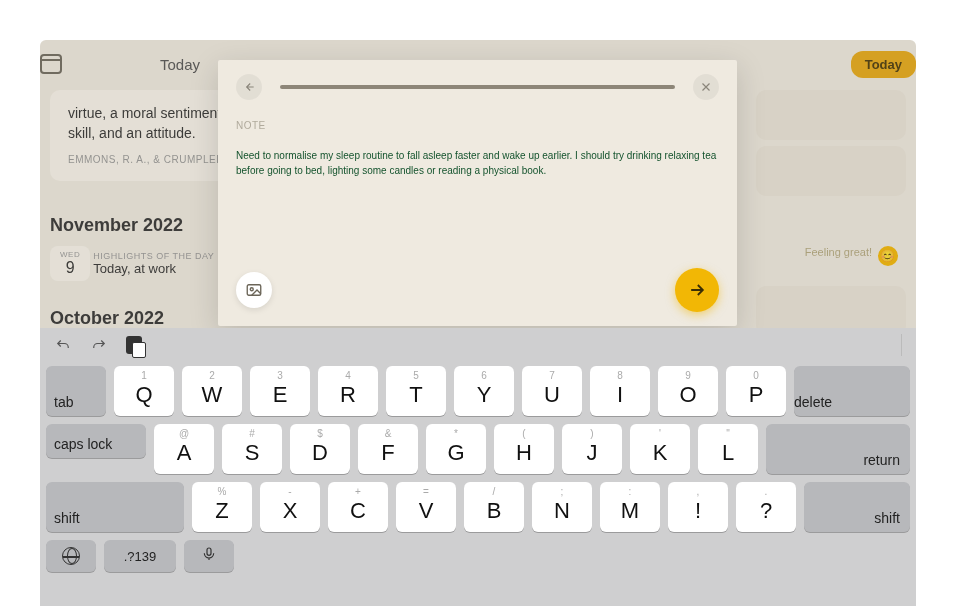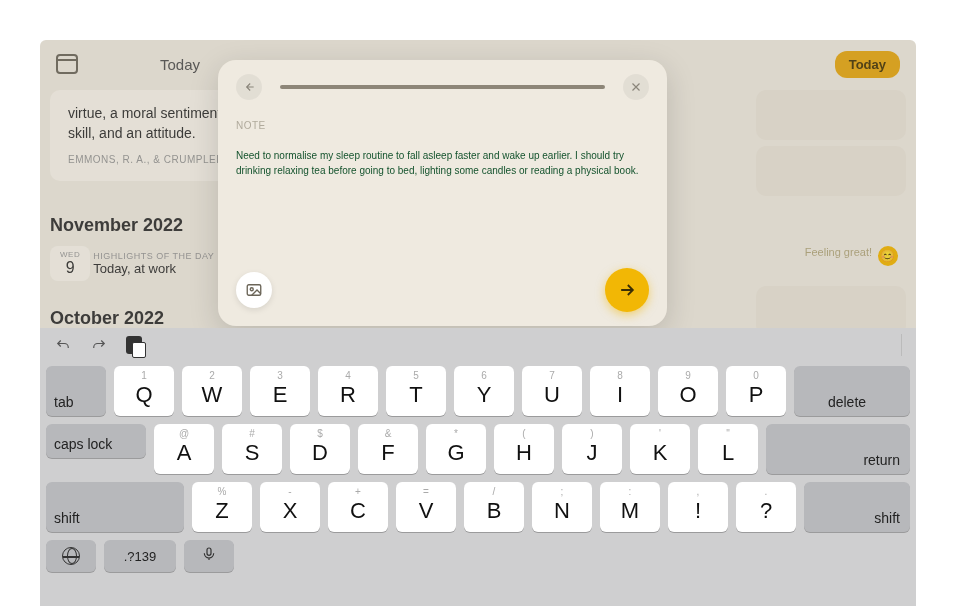--- a/index.html
+++ b/index.html
@@ -2,21 +2,21 @@
 <html><head>
 <meta charset="utf-8">
 <style>
   * { box-sizing: border-box; margin: 0; padding: 0; font-family: -apple-system, BlinkMacSystemFont, "Segoe UI", Helvetica, Arial, sans-serif; }
   html, body { width: 956px; height: 606px; overflow: hidden; background: #fff; }
   .device-frame { width: 956px; height: 606px; background: #fff; border-radius: 30px; position: relative; overflow: hidden; }
   .screen { position: absolute; left: 40px; top: 40px; right: 40px; bottom: 0; background: #eee9df; overflow: hidden; border-radius: 6px 6px 0 0; }
   .dim-overlay { position: absolute; inset: 0; background: rgba(120,115,100,0.15); pointer-events: none; }
 
   
-  .topbar { position: absolute; top: 0; left: 0; right: 0; height: 48px; display: flex; align-items: center; padding: 0 16px; }
+  .topbar { position: absolute; top: 0; left: 0; right: 0; height: 48px; display: flex; align-items: center; padding: 0 0; }
   .cal-icon { width: 22px; height: 20px; border: 2px solid #6f6a5f; border-radius: 4px; position: relative; }
   .cal-icon::before { content: ""; position: absolute; top: 3px; left: 0; right: 0; height: 2px; background: #6f6a5f; }
   .today-label { position: absolute; left: 120px; font-size: 15px; color: #555; font-weight: 500; }
   .done-btn { margin-left: auto; background: #e6a817; color: #4a3a0a; font-weight: 600; font-size: 13px; padding: 6px 14px; border-radius: 12px; cursor: pointer; }
 
   
   .bg-card { position: absolute; top: 50px; left: 10px; width: 400px; background: #f7f3ea; border-radius: 10px; padding: 14px 18px; color: #333; font-size: 14px; line-height: 1.4; }
   .bg-card .author { margin-top: 10px; font-size: 10px; letter-spacing: 0.5px; color: #999; text-transform: uppercase; }
 
   .month-header { position: absolute; left: 10px; font-size: 18px; font-weight: 700; color: #333; }
@@ -33,21 +33,21 @@
   
   .side-tile { position: absolute; right: 10px; width: 150px; height: 50px; background: #e9e3d7; border-radius: 10px; }
   .side-tile.top1 { top: 50px; }
   .side-tile.top2 { top: 106px; }
   .side-tile.mid { top: 206px; height: 30px; display:flex; align-items:flex-start; justify-content:flex-end; padding-right:8px; gap:6px; background:transparent;}
   .side-tile.mid .txt { font-size: 11px; color: #b4a97f; }
   .emoji-badge { width: 20px; height: 20px; background: #f2b705; border-radius: 50%; display:flex; align-items:center; justify-content:center; font-size:12px;}
   .side-tile.bot { top: 246px; }
 
   
-  .modal { position: absolute; left: 178px; top: 20px; width: 449px; height: 266px; background: #efeae0; border-radius: 18px; box-shadow: 0 8px 30px rgba(0,0,0,0.15); padding: 14px 18px; }
+  .modal { position: absolute; left: 178px; top: 20px; width: 519px; height: 266px; background: #efeae0; border-radius: 2px; box-shadow: 0 8px 30px rgba(0,0,0,0.15); padding: 14px 18px; }
   .modal-top { display: flex; align-items: center; gap: 10px; }
   .icon-btn { width: 26px; height: 26px; border-radius: 50%; background: rgba(0,0,0,0.05); display: flex; align-items: center; justify-content: center; color: #8a857a; cursor: pointer; }
   .icon-btn svg { width: 14px; height: 14px; stroke: #8a857a; stroke-width: 2; fill: none; }
   .progress-line { flex: 1; height: 4px; background: #8d8678; border-radius: 2px; margin: 0 8px; }
   .note-label { margin-top: 20px; font-size: 10px; color: #b0aa9c; letter-spacing: 0.5px; }
   .note-text { margin-top: 17px; font-size: 10px; color: #14532d; line-height: 1.5; }
   .modal-bottom { position: absolute; bottom: 14px; left: 18px; right: 18px; display: flex; justify-content: space-between; align-items: center; }
   .photo-btn { width: 36px; height: 36px; border-radius: 50%; background: #fff; display: flex; align-items: center; justify-content: center; box-shadow: 0 2px 6px rgba(0,0,0,0.1); cursor:pointer;}
   .photo-btn svg { width: 18px; height: 18px; stroke: #6b6558; stroke-width: 1.8; fill: none; }
   .send-btn { width: 44px; height: 44px; border-radius: 50%; background: #f2b705; display: flex; align-items: center; justify-content: center; box-shadow: 0 3px 10px rgba(242,183,5,0.5); cursor:pointer;}
@@ -64,21 +64,21 @@
 
   .kb-rows { padding: 4px 6px; }
   .kb-row { display: flex; gap: 8px; margin-bottom: 8px; }
   .key { background: #fff; border-radius: 6px; box-shadow: 0 1px 0 rgba(0,0,0,0.25); display: flex; flex-direction: column; align-items: center; justify-content: center; position: relative; cursor: pointer; }
   .key.letter { width: 60px; height: 50px; }
   .key .sec { position: absolute; top: 4px; font-size: 10px; color: #aaa; }
   .key .pri { font-size: 22px; color: #111; margin-top: 8px; }
   .key.system { background: #b7b8bb; }
   .key.system .lbl { font-size: 14px; color: #222; }
   .key.tab { width: 60px; height: 50px; align-items: flex-start; justify-content: flex-end; padding: 0 0 6px 8px;}
-  .key.delete { flex: 1; height: 50px; align-items: center; justify-content: flex-end; padding: 0 10px 6px 0;}
+  .key.delete { flex: 1; height: 50px; align-items: flex-start; justify-content: flex-end; padding: 0 10px 6px 0;}
   .key.caps { width: 100px; height: 34px; align-items: flex-start; justify-content: flex-end; padding: 0 0 6px 8px;}
   .key.return { flex: 1; height: 50px; align-items: flex-end; justify-content: flex-end; padding: 0 10px 6px 0;}
   .key.shift { height: 50px; align-items: flex-start; justify-content: flex-end; padding: 0 0 6px 8px;}
   .key.shift.left { width: 138px; }
   .key.shift.right { flex: 1; align-items: flex-end; padding: 0 10px 6px 0;}
   .key.bottom { height: 32px; }
   .key.globe { width: 50px; }
   .key.numtoggle { width: 72px; }
   .key.mic { width: 50px; background:#fff;}
   .bottom-row { display:flex; gap:8px; }

